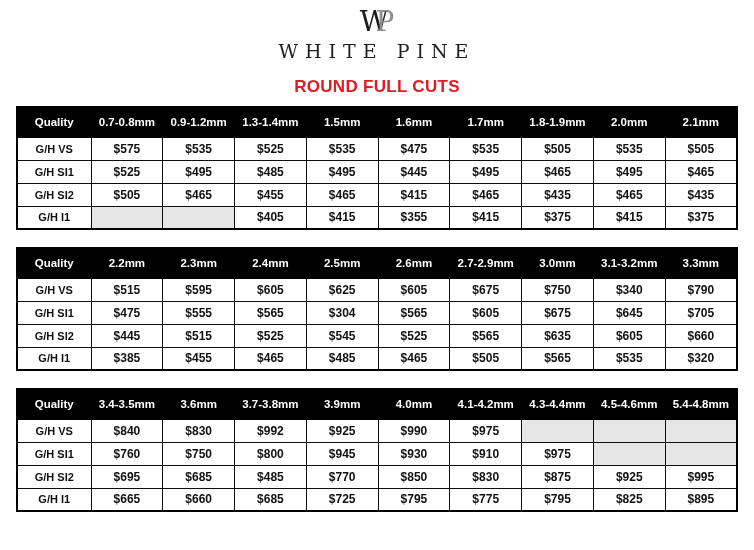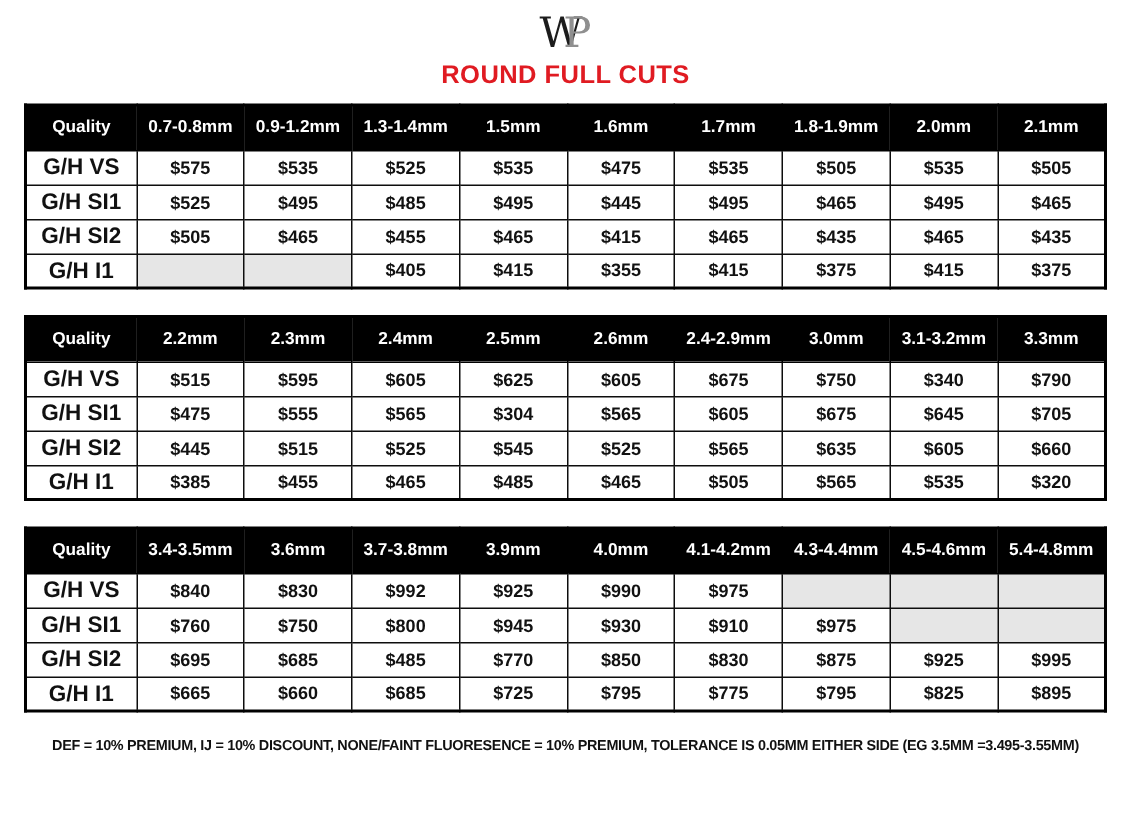--- a/index.html
+++ b/index.html
@@ -32,21 +32,21 @@
     font-weight: bold;
     color: #5a5a5a;
     letter-spacing: 3.5px;
     margin-top: 3px;
   }
   .page-title {
     font-size: 17px;
     font-weight: bold;
     color: var(--title-red, #e01b22);
     letter-spacing: 0.3px;
-    margin-top: 0;
+    margin-top: 16px;
   }
 
   
   .tables-wrap { margin-top: 9px; }
   table.price-table {
     width: 722px;
     margin: 0 auto 17px auto;
     border-collapse: collapse;
     table-layout: fixed;
     border: 2px solid #000;
@@ -64,21 +64,21 @@
     font-size: 11.5px;
     border-color: #000;
   }
   table.price-table th:first-child { width: 74px; }
   table.price-table td {
     height: 23px;
     font-size: 12px;
     color: #111;
     background: #ffffff;
   }
-  table.price-table td.quality { font-size: 15px; }
+  table.price-table td.quality { font-size: 11px; }
   table.price-table td.empty { background: var(--empty-cell-bg, #e6e6e6); }
 
   
   .footer { text-align: center; margin-top: 5px; }
   .footer-line1 {
     font-size: 9.6px;
     font-weight: bold;
     color: #111;
     letter-spacing: -0.2px;
     white-space: nowrap;
@@ -86,20 +86,21 @@
 </style>
 </head>
 <body>
 
 <div class="page">
 
   <div class="logo-block">
     <div class="monogram">
       <span class="w">W</span><span class="p">P</span>
     </div>
+    <div class="company-name">WHITE PINE</div>
     <div class="page-title">ROUND FULL CUTS</div>
   </div>
 
   <div class="tables-wrap">
     <table class="price-table">
         <thead>
           <tr>
             <th>Quality</th>
             <th>0.7-0.8mm</th>
             <th>0.9-1.2mm</th>
@@ -165,21 +166,21 @@
       </table>
     <table class="price-table">
         <thead>
           <tr>
             <th>Quality</th>
             <th>2.2mm</th>
             <th>2.3mm</th>
             <th>2.4mm</th>
             <th>2.5mm</th>
             <th>2.6mm</th>
-            <th>2.4-2.9mm</th>
+            <th>2.7-2.9mm</th>
             <th>3.0mm</th>
             <th>3.1-3.2mm</th>
             <th>3.3mm</th>
           </tr>
         </thead>
         <tbody>
           <tr>
             <td class="quality">G/H VS</td>
             <td>$515</td>
             <td>$595</td>
@@ -290,18 +291,14 @@
             <td>$795</td>
             <td>$775</td>
             <td>$795</td>
             <td>$825</td>
             <td>$895</td>
           </tr>
         </tbody>
       </table>
   </div>
 
-  <div class="footer">
-    <div class="footer-line1">DEF = 10% PREMIUM, IJ = 10% DISCOUNT, NONE/FAINT FLUORESENCE = 10% PREMIUM,  TOLERANCE IS 0.05MM EITHER SIDE (EG 3.5MM =3.495-3.55MM)</div>
-
-  </div>
 
 </div>
 
 </body></html>

